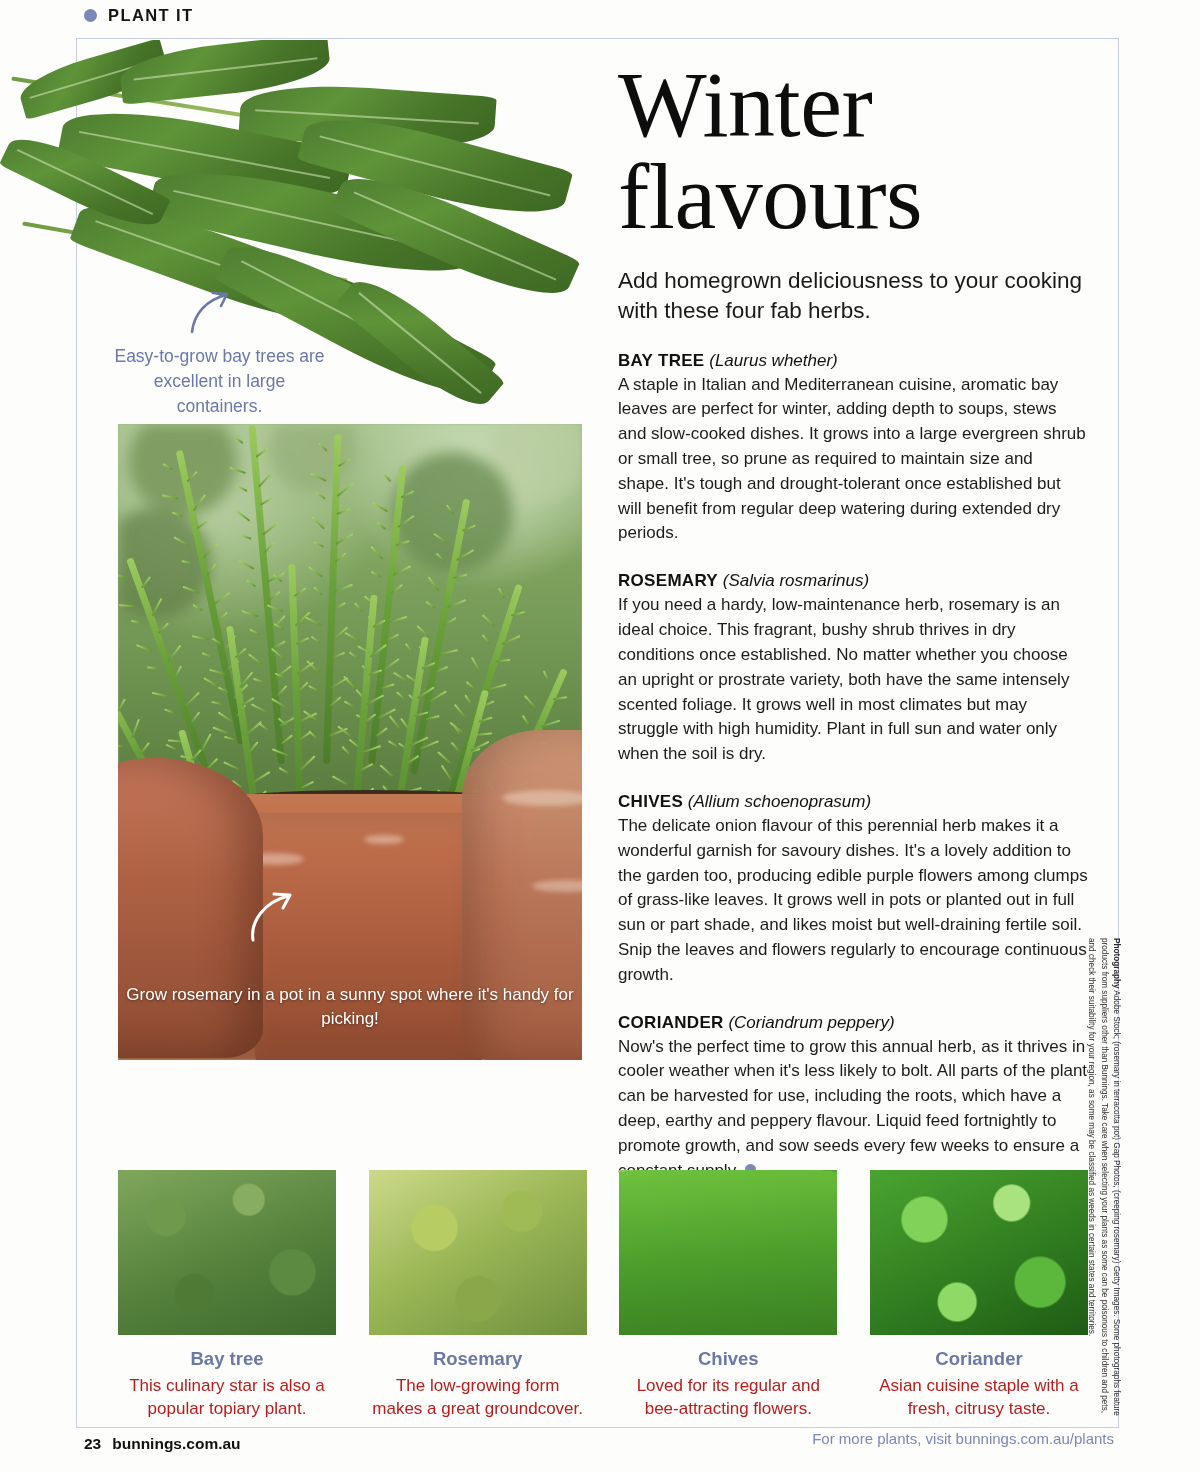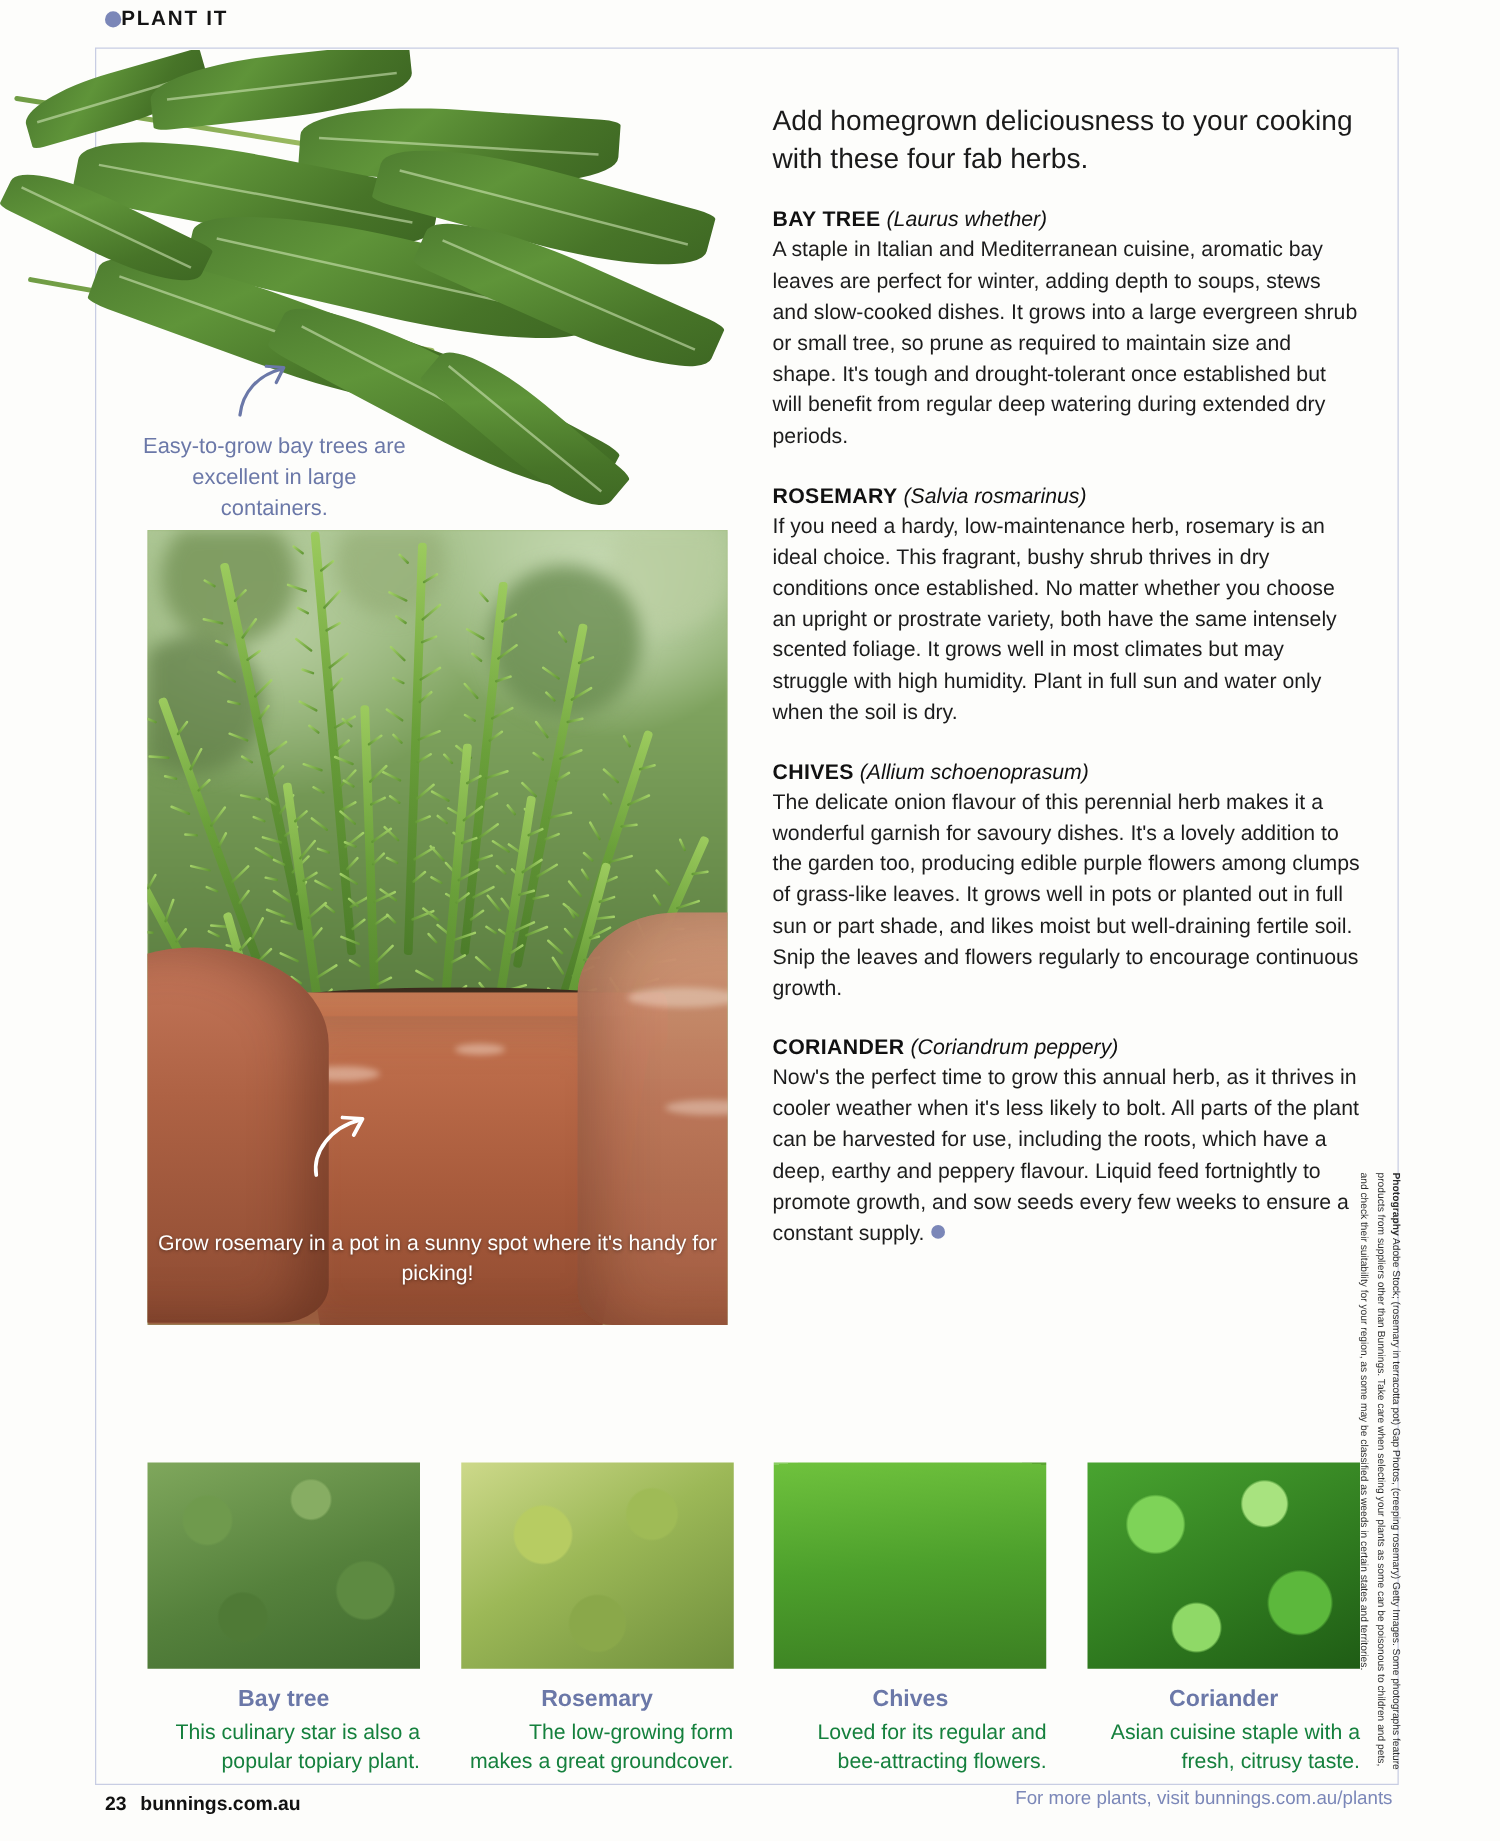--- a/index.html
+++ b/index.html
@@ -10,21 +10,21 @@
     background: #fdfdfb;
     font-family: "Liberation Sans", sans-serif;
     position: relative;
     overflow: hidden;
   }
 
   
   .kicker {
     position: absolute;
     top: 6px; left: 84px;
-    display: flex; align-items: center; 
+    display: flex; align-items: center; gap: 11px;
   }
   .kicker-dot {
     width: 13px; height: 13px; border-radius: 50%;
     background: #7b87b8;
   }
   .kicker-label {
     font-size: 16.5px; font-weight: 700; letter-spacing: 1.4px;
     color: #141414;
   }
 
@@ -272,24 +272,24 @@
   }
   .thumb-title {
     margin-top: 13px;
     text-align: center;
     font-size: 18.5px;
     font-weight: 700;
     color: #6b78a8;
   }
   .thumb-desc {
     margin-top: 4px;
-    text-align: right;
+    text-align: center;
     font-size: 17px;
     line-height: 1.38;
-    color: #15803d;
+    color: #b91c1c;
   }
 
   
   .credit {
     position: absolute;
     top: 938px; left: 1122px;
     width: 486px;
     transform: rotate(90deg);
     transform-origin: 0 0;
     font-size: 8.2px;
@@ -679,20 +679,24 @@
   <svg class="rm-arrow" viewBox="0 0 50 52">
     <path d="M7 50 C4 32, 18 12, 42 6" stroke="#ffffff" stroke-width="3" fill="none" stroke-linecap="round"></path>
     <path d="M28 4 L44 5 L37 18" stroke="#ffffff" stroke-width="3" fill="none" stroke-linecap="round" stroke-linejoin="round"></path>
   </svg>
 
   <div class="rm-caption">Grow rosemary in a pot in a sunny spot where it's handy for picking!</div>
 </div>
 
 <div class="right-col">
 
+  <h1 class="headline">
+    <span>Winter</span><br>
+    <span>flavours</span>
+  </h1>
 
   <p class="standfirst">Add homegrown deliciousness to your cooking with these four fab herbs.</p>
 
   <div class="herb-block">
     <div class="herb-head">
       <span class="common">BAY TREE</span>
       <span class="latin">(Laurus whether)</span>
     </div>
     <p class="herb-body">A staple in Italian and Mediterranean cuisine, aromatic bay leaves are perfect for winter, adding depth to soups, stews and slow-cooked dishes. It grows into a large evergreen shrub or small tree, so prune as required to maintain size and shape. It's tough and drought-tolerant once established but will benefit from regular deep watering during extended dry periods.</p>
   </div>

